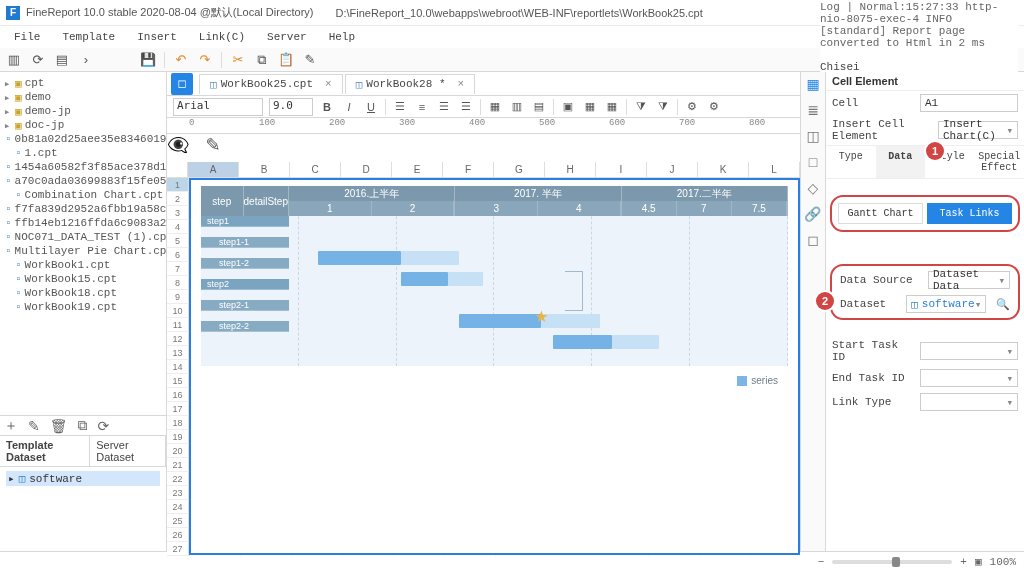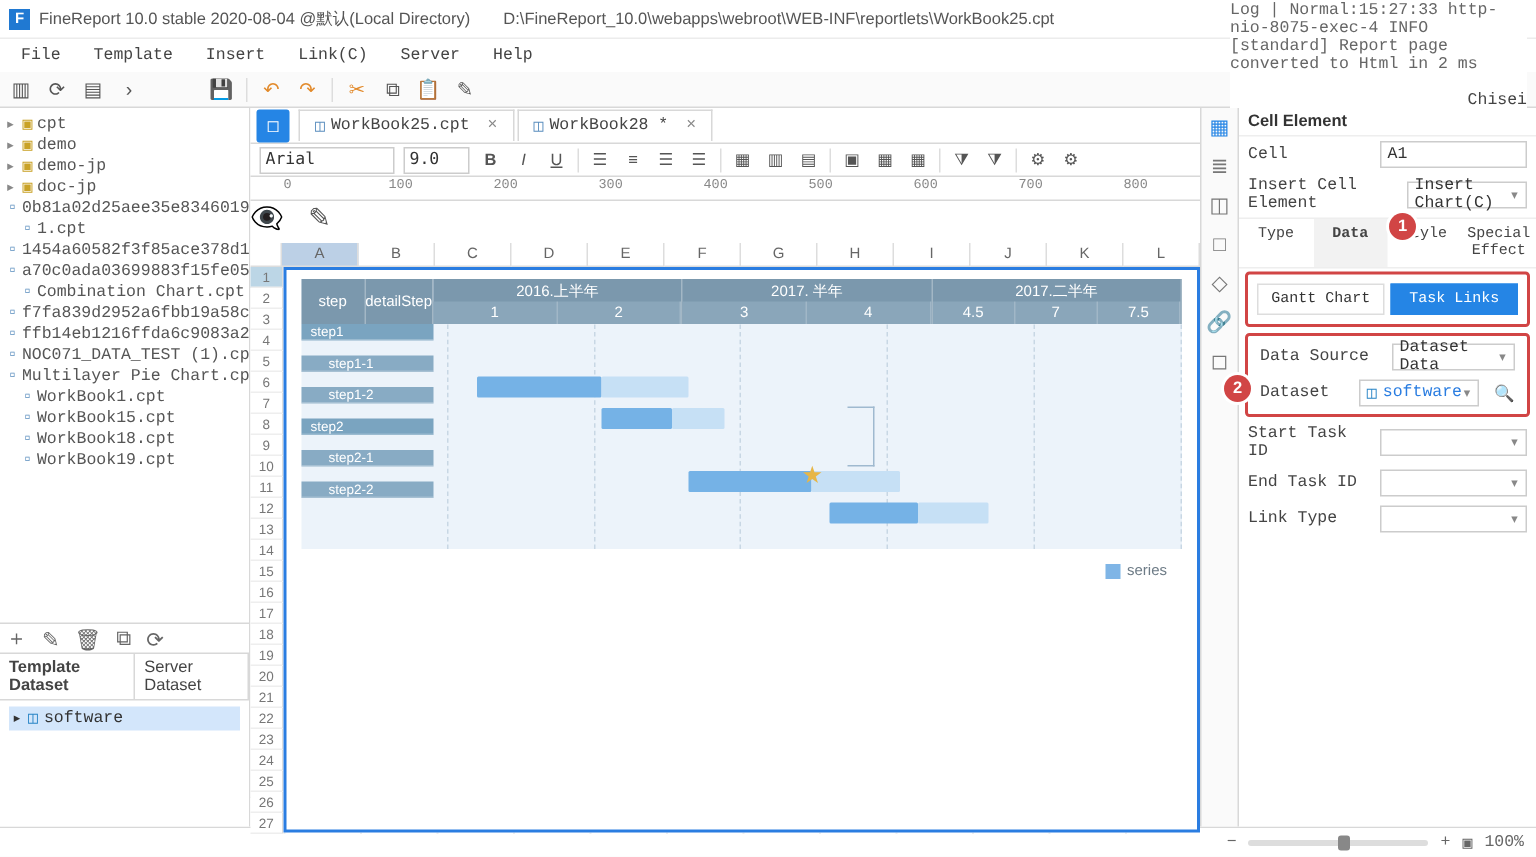--- a/index.html
+++ b/index.html
@@ -50,21 +50,21 @@
   .menubar {
     display: flex; align-items: center;
     height: 22px;
     padding: 0 6px;
     font-size: 11px;
     color: #444;
     gap: 6px;
     font-family: "SimSun","Courier New",monospace;
   }
   .menubar .menu-item { padding: 2px 8px; }
-  .menubar .right { margin-left: auto; display:flex; align-items:flex-end; gap:6px; }
+  .menubar .right { margin-left: auto; display:flex; align-items:flex-start; gap:6px; }
   .log-line { color:#666; font-family:"Courier New",monospace; font-size:11px; }
   
   .toolbar {
     display:flex; align-items:center;
     height: 24px;
     background: var(--toolbar-bg);
     border-bottom: 1px solid var(--border);
     padding: 0 6px;
     gap: 8px;
   }
@@ -232,21 +232,21 @@
   .tabs4 .t.active { font-weight:bold; background:#f2f2f2;}
   .subtabs { display:flex; padding:4px 4px; gap:4px;}
   .subtabs .st {
     flex:1; text-align:center; padding:4px 0;
     font-family:"Courier New",monospace; font-size:10px;
     border:1px solid #ddd; background:#fff;
   }
   .subtabs .st.active {
     background: var(--accent-blue); color:#fff; border-color: var(--accent-blue);
   }
-  .annot-box { border:2px solid var(--red); border-radius:3px; margin:2px 4px; padding:2px 2px;}
+  .annot-box { border:2px solid var(--red); border-radius:13px; margin:16px 4px; padding:2px 2px;}
   .callout {
     position:absolute; width:18px; height:18px; border-radius:50%;
     background:var(--red); color:#fff; font-size:11px; font-weight:bold;
     display:flex;align-items:center;justify-content:center;
     box-shadow:0 0 0 2px #fff;
   }
   
   .statusbar {
     height:20px; background:#fff; border-top:1px solid var(--border);
     display:flex; align-items:center; justify-content:flex-end;

